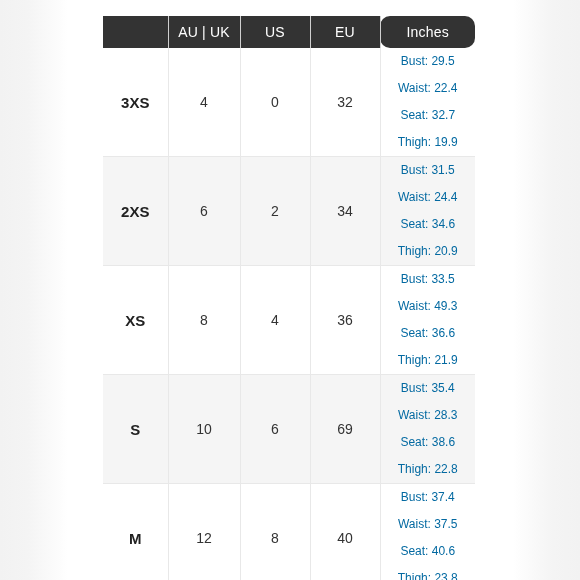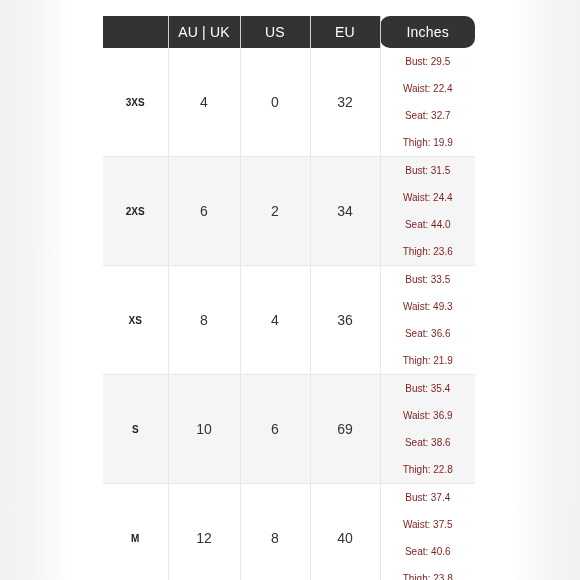--- a/index.html
+++ b/index.html
@@ -96,28 +96,28 @@
     border-bottom: 1px solid #e8e8e8;
     padding: 0 3px;
   }
   tbody td:last-child { border-right: none; }
 
   tbody tr.row-odd  td { background: #ffffff; }
   tbody tr.row-even td { background: #f5f5f5; margin-top: 28px; }
 
   td.cell-size {
     font-weight: bold;
-    font-size: 10px;
+    font-size: 15px;
     color: #222222;
   }
 
   td.cell-inches {
-    font-size: 10px;
+    font-size: 12px;
     line-height: 27px;
-    color: #7f1d1d;
+    color: #0369a1;
   }
   td.cell-inches .measure-line { display: block; white-space: nowrap; }
 </style>
 </head>
 <body>
 
 <div class="screen">
 
   <div class="gutter gutter-left"></div>
   <div class="gutter gutter-right"></div>
@@ -158,22 +158,22 @@
         </tr>
 
         <tr class="row-even">
           <td class="cell-size">2XS</td>
           <td class="cell-auuk">6</td>
           <td class="cell-us">2</td>
           <td class="cell-eu">34</td>
           <td class="cell-inches">
             <span class="measure-line">Bust: 31.5</span>
             <span class="measure-line">Waist: 24.4</span>
-            <span class="measure-line">Seat: 44.0</span>
-            <span class="measure-line">Thigh: 23.6</span>
+            <span class="measure-line">Seat: 34.6</span>
+            <span class="measure-line">Thigh: 20.9</span>
           </td>
         </tr>
 
         <tr class="row-odd">
           <td class="cell-size">XS</td>
           <td class="cell-auuk">8</td>
           <td class="cell-us">4</td>
           <td class="cell-eu">36</td>
           <td class="cell-inches">
             <span class="measure-line">Bust: 33.5</span>
@@ -183,21 +183,21 @@
           </td>
         </tr>
 
         <tr class="row-even">
           <td class="cell-size">S</td>
           <td class="cell-auuk">10</td>
           <td class="cell-us">6</td>
           <td class="cell-eu">69</td>
           <td class="cell-inches">
             <span class="measure-line">Bust: 35.4</span>
-            <span class="measure-line">Waist: 36.9</span>
+            <span class="measure-line">Waist: 28.3</span>
             <span class="measure-line">Seat: 38.6</span>
             <span class="measure-line">Thigh: 22.8</span>
           </td>
         </tr>
 
         <tr class="row-odd">
           <td class="cell-size">M</td>
           <td class="cell-auuk">12</td>
           <td class="cell-us">8</td>
           <td class="cell-eu">40</td>

